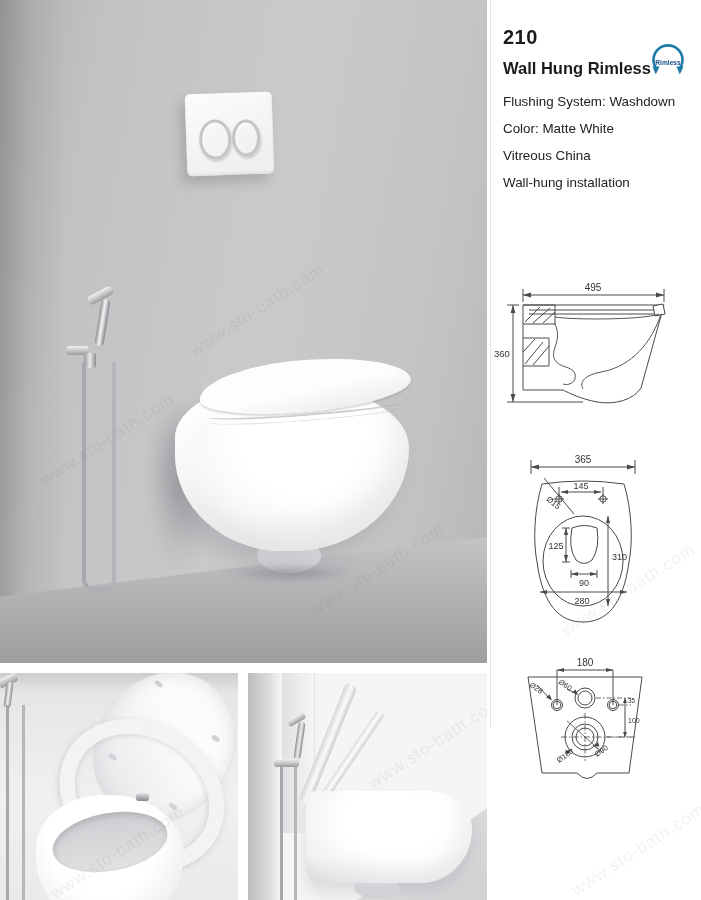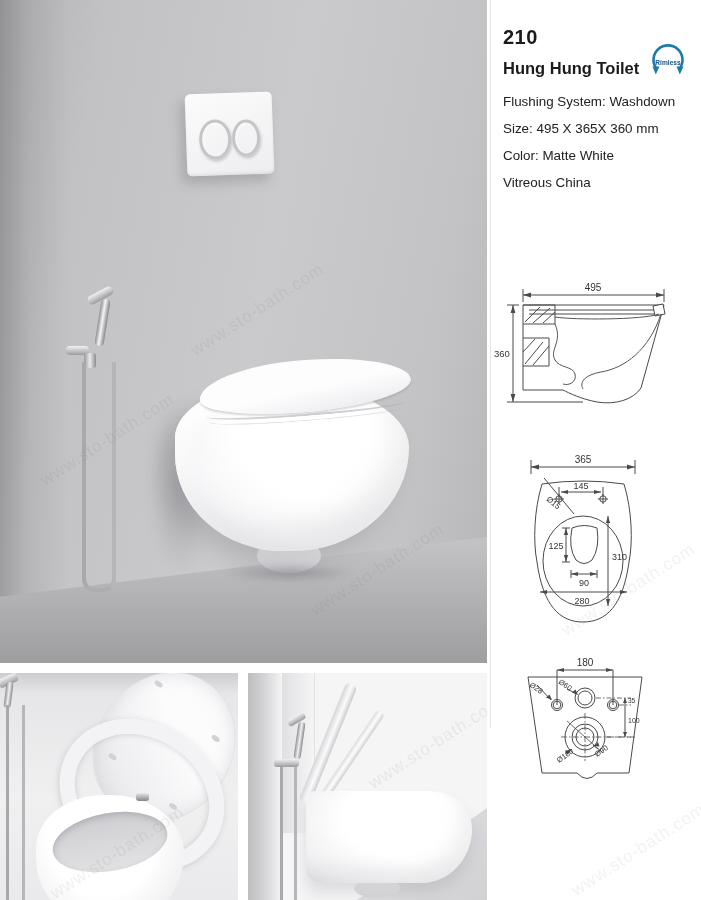--- a/index.html
+++ b/index.html
@@ -187,34 +187,34 @@
     <div class="br-sprhead chrome"></div>
     <div class="br-grip"></div>
     <div class="br-bracket chrome"></div>
     <div class="br-hose"></div>
     <span class="wm" style="left:110px;top:60px;">www.sto-bath.com</span>
   </div>
 
   <aside class="panel">
 
     <div class="model">210</div>
-    <div class="title">Hung Hung Toilet</div>
+    <div class="title">Wall Hung Rimless</div>
 
     <svg class="badge" viewBox="0 0 40 40">
       <path d="M8,26 A14.5,14.5 0 1 1 32,26" fill="none" stroke="#1d7aa8" stroke-width="2.6" stroke-linecap="round"></path>
       <polygon points="4.5,24.5 11.5,24.5 7.8,32.5" fill="#1d7aa8"></polygon>
       <polygon points="28.5,24.5 35.5,24.5 31.8,32.5" fill="#1d7aa8"></polygon>
       <text x="20" y="22.5" text-anchor="middle" font-size="6.6" font-weight="bold" fill="#145089">Rimless</text>
     </svg>
 
     <ul class="specs">
       <li>Flushing System: Washdown</li>
-      <li>Size: 495 X 365X 360 mm</li>
       <li>Color: Matte White</li>
       <li>Vitreous China</li>
+      <li>Wall-hung installation</li>
     </ul>
 
     <svg class="drw" style="left:2px;top:262px;" width="200" height="190" viewBox="0 0 200 190">
       <g stroke="#4a4a4a" stroke-width="1" fill="none">
         <path d="M30,27 V40 M171,27 V40"></path>
         <path d="M30,33 H171"></path>
         <path d="M14,43 H26 M14,140 H90"></path>
         <path d="M20,43 V140"></path>
         <path d="M30,43 H171 L148,126 C140,138 122,143 104,140 C88,137 76,131 70,128 H30 Z"></path>
         <path d="M36,48 H168 M36,52 H165"></path>

